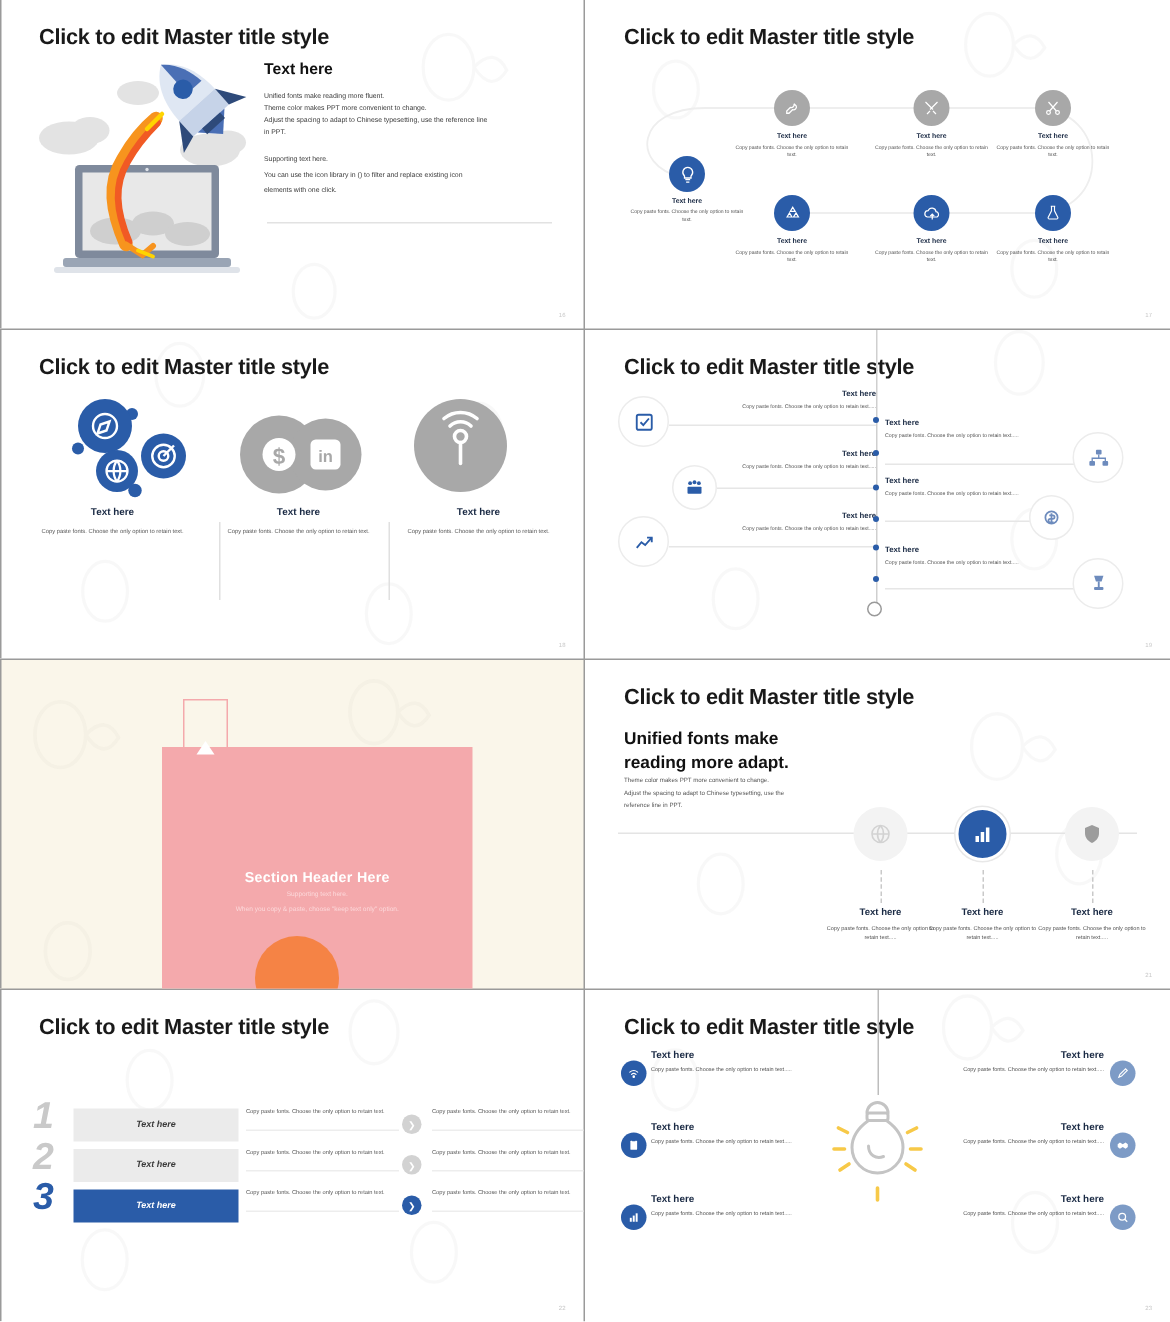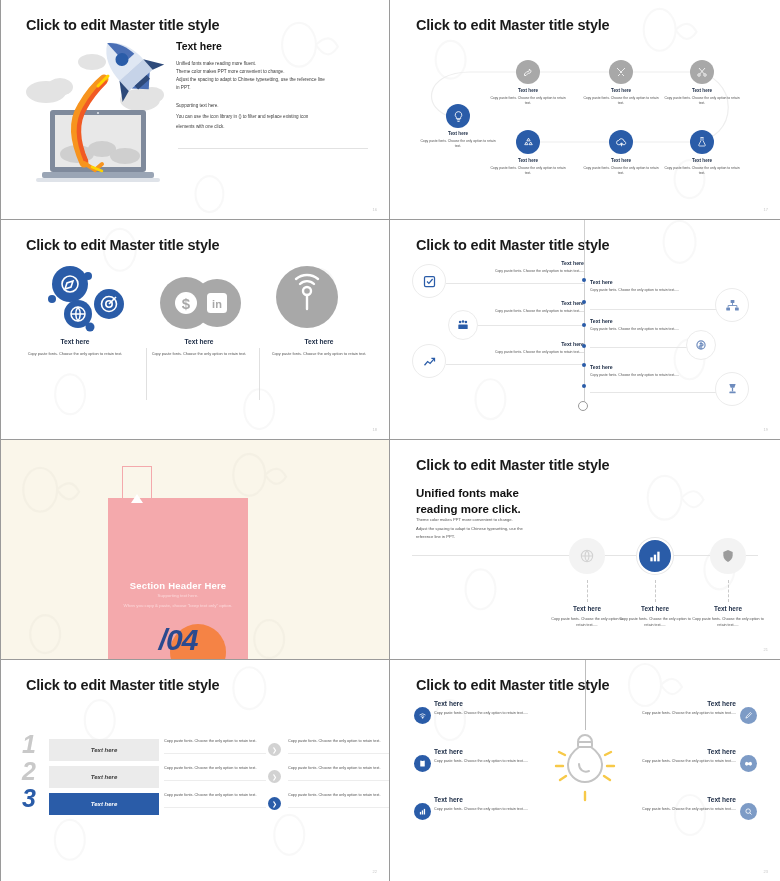--- a/index.html
+++ b/index.html
@@ -62,21 +62,21 @@
   .s4-L .h { font-size:5.2px; font-weight:bold; color:#1a2a44; }
   .s4-L .p { font-size:3.5px; color:#555; line-height:1.5; margin-top:3px; }
   .s4-R { position:absolute; left:200px; width:124px; text-align:left; }
   .s4-R .h { font-size:5.2px; font-weight:bold; color:#1a2a44; }
   .s4-R .p { font-size:3.5px; color:#555; line-height:1.5; margin-top:3px; }
   .s4-line { position:absolute; height:1px; background:#e6e6e6; }
   .s4-ic { position:absolute; border-radius:50%; border:1px solid #ececec; background:#fff; display:flex; align-items:center; justify-content:center; }
 
   
   .s5 { background:#faf6ea; }
-  .s5-sq { position:absolute; left:108px; top:58px; width:140px; height:163px; background:#f4a9ac; overflow:hidden; }
+  .s5-sq { position:absolute; left:108px; top:58px; width:207px; height:163px; background:#f4a9ac; overflow:hidden; }
   .s5-out { position:absolute; left:122px; top:26px; width:30px; height:44px; border:1px solid #f4a9ac; }
   .s5-tri { position:absolute; left:131px; top:54px; width:0; height:0; border-left:6px solid transparent; border-right:6px solid transparent; border-bottom:9px solid #fff; }
   .s5-h { position:absolute; left:0; right:0; top:82px; text-align:center; font-size:9.5px; font-weight:bold; color:#fff; letter-spacing:.2px; }
   .s5-s1 { position:absolute; left:0; right:0; top:95px; text-align:center; font-size:4.4px; color:#fcd8da; }
   .s5-s2 { position:absolute; left:0; right:0; top:105px; text-align:center; font-size:4.4px; color:#fcd8da; }
   .s5-orb { position:absolute; left:62px; top:126px; width:56px; height:56px; border-radius:50%; background:#f58345; }
   .s5-num { position:absolute; left:0; right:0; top:125px; text-align:center; font-size:30px; font-weight:bold; color:#2a4a8f; letter-spacing:-1px; font-style:italic; }
 
   
   .s6-h { position:absolute; left:26px; top:46px; font-size:11.5px; font-weight:bold; color:#111; line-height:1.35; }
@@ -458,41 +458,40 @@
             <ellipse cx="270" cy="200" rx="15" ry="19"></ellipse>
       </g>
         </svg>
     </div>
     <div class="s5-out"></div>
     <div class="s5-sq">
       <div class="s5-orb"></div>
       <div class="s5-h">Section Header Here</div>
       <div class="s5-s1">Supporting text here.</div>
       <div class="s5-s2">When you copy &amp; paste, choose "keep text only" option.</div>
-      <div class="s5-num">/04</div>
     </div>
     <div class="s5-tri"></div>
     <div class="pg"></div>
   </div>
 
   <div class="slide">
     <div class="wm">
       <svg viewBox="0 0 390 220">
           <g fill="none" stroke="#f2f2f2" stroke-width="2.2">
         <ellipse cx="275" cy="58" rx="17" ry="22"></ellipse>
             <path d="M292 58 q14 -14 22 2 q-10 16 -22 -2"></path>
         <ellipse cx="90" cy="150" rx="15" ry="20"></ellipse>
             <ellipse cx="330" cy="130" rx="15" ry="20"></ellipse>
       </g>
         </svg>
     </div>
     <div class="title">Click to edit Master title style</div>
     <div class="s6-h">
       <div>Unified fonts make</div>
-      <div>reading more click.</div>
+      <div>reading more adapt.</div>
     </div>
     <div class="s6-p">
       <div>Theme color makes PPT more convenient to change.</div>
       <div>Adjust the spacing to adapt to Chinese typesetting, use the</div>
       <div>reference line in PPT.</div>
     </div>
     <div class="s6-axis"></div>
 
     <div class="s6-node dim" style="left:179px;">
       <svg width="16" height="16" viewBox="0 0 24 24" fill="none" stroke="#d2d2d2" stroke-width="1.6">

